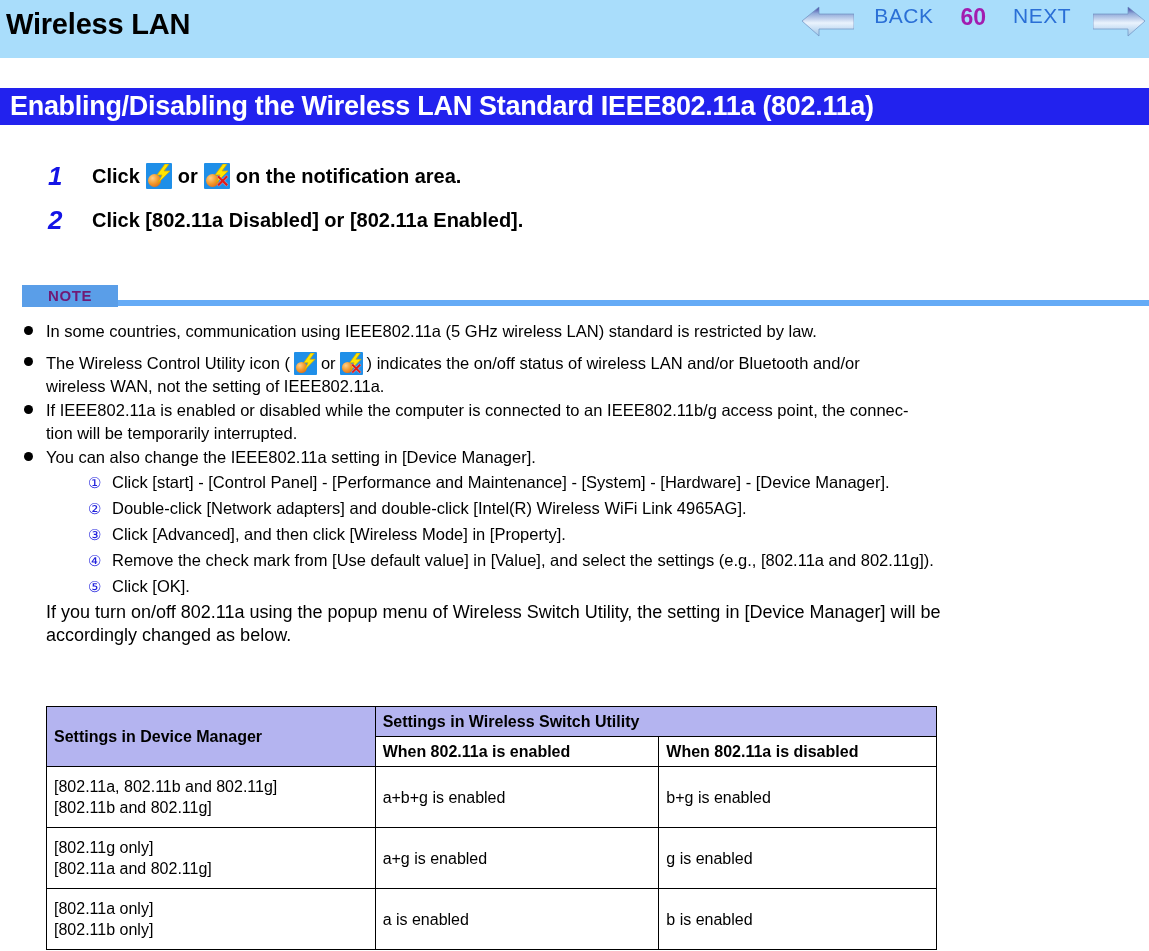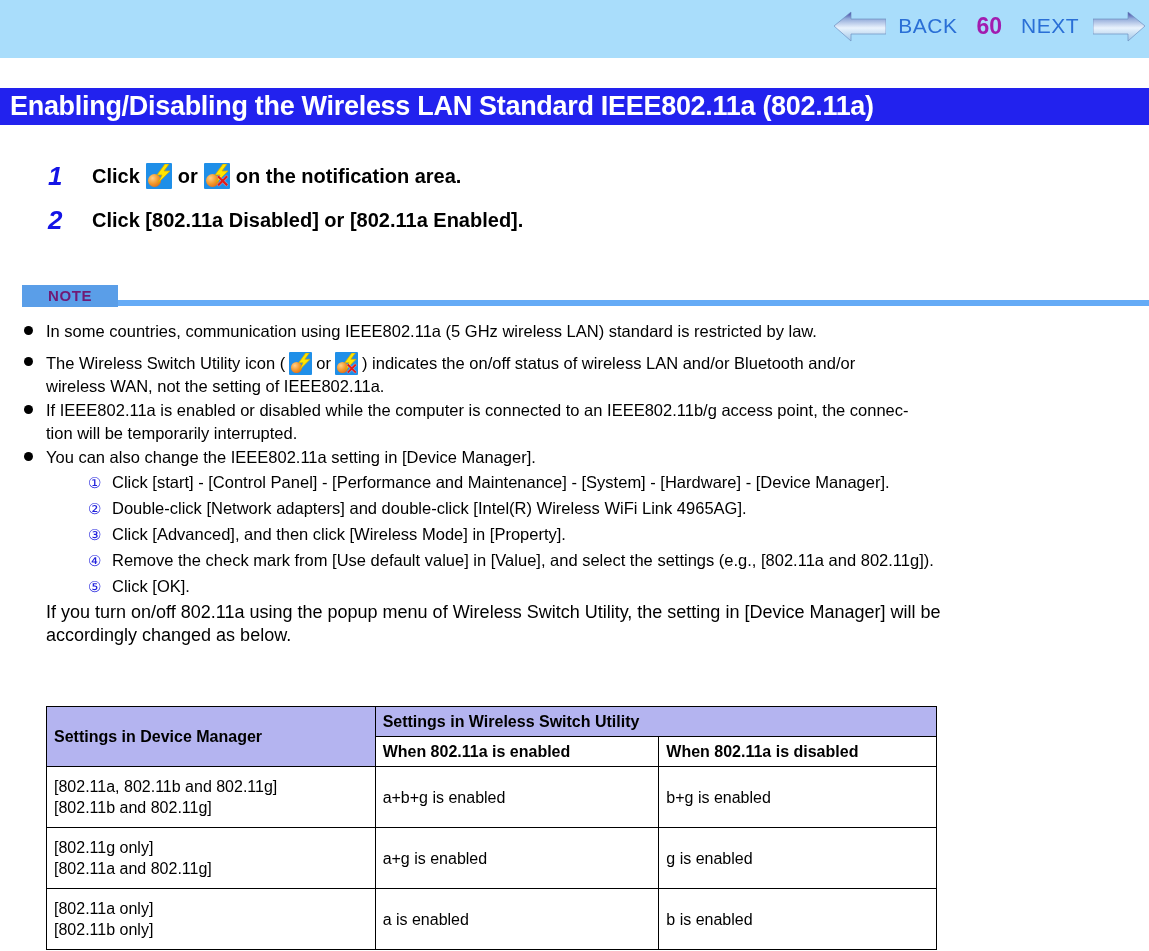--- a/index.html
+++ b/index.html
@@ -17,21 +17,21 @@
     position:absolute;left:0;top:0;width:1149px;height:58px;
     background:#a9ddfb;
   }
   .header-title{
     position:absolute;left:6px;top:2px;
     font-size:29px;font-weight:bold;letter-spacing:-0.2px;
     color:#000;line-height:44px;
   }
   .nav{
     position:absolute;right:4px;top:4px;height:44px;
-    display:flex;align-items:center;gap:8px;
+    display:flex;gap:16px;
   }
   .arrow-left{
     width:52px;height:34px;position:relative;margin-right:4px;
   }
   .arrow-left svg,.arrow-right svg{display:block;}
   .arrow-right{width:52px;height:34px;position:relative;margin-left:6px;}
   .nav-label{
     font-size:21px;color:#2a6fd6;letter-spacing:0.5px;
     font-family:"Liberation Sans", sans-serif;
   }
@@ -161,20 +161,21 @@
   .c1{width:322px;}
   .c2{width:288px;margin-left:29px;}
   .c3{width:281px;}
   .body-cell{height:52px;}
   .nowrapline{white-space:nowrap;}
 </style>
 </head>
 <body>
 
 <div class="header">
+  <div class="header-title">Wireless LAN</div>
 
   <div class="nav">
     <div class="arrow-left">
       <svg width="52" height="34" viewBox="0 0 52 34">
         <defs>
           <linearGradient id="glL" x1="0" y1="0" x2="0" y2="1">
             <stop offset="0%" stop-color="#3b3b9e"></stop>
             <stop offset="22%" stop-color="#8fa8d8"></stop>
             <stop offset="55%" stop-color="#eaf3fd"></stop>
             <stop offset="100%" stop-color="#9fc6e8"></stop>
@@ -250,21 +251,21 @@
 
   <div class="bullet-row spaced">
     <span class="dot"></span>
     <span class="txt">In some countries, communication using IEEE802.11a (5 GHz wireless LAN) standard is restricted by law.</span>
   </div>
 
   <div class="bullet-row">
     <span class="dot"></span>
     <span class="txt">
       <span class="inline-icons">
-        <span>The Wireless Switch Utility icon (</span>
+        <span>The Wireless Control Utility icon (</span>
         <span class="wsu-icon small">
           <span class="ball"></span>
           <svg class="bolt" viewBox="0 0 17 19">
             <polygon points="11,0 3,11 8,11 4,19 16,7 10,7 15,0" fill="#ffe600" stroke="#d8a800" stroke-width="0.8"></polygon>
           </svg>
         </span>
         <span>or</span>
         <span class="wsu-icon small">
           <span class="ball"></span>
           <svg class="bolt" viewBox="0 0 17 19">

